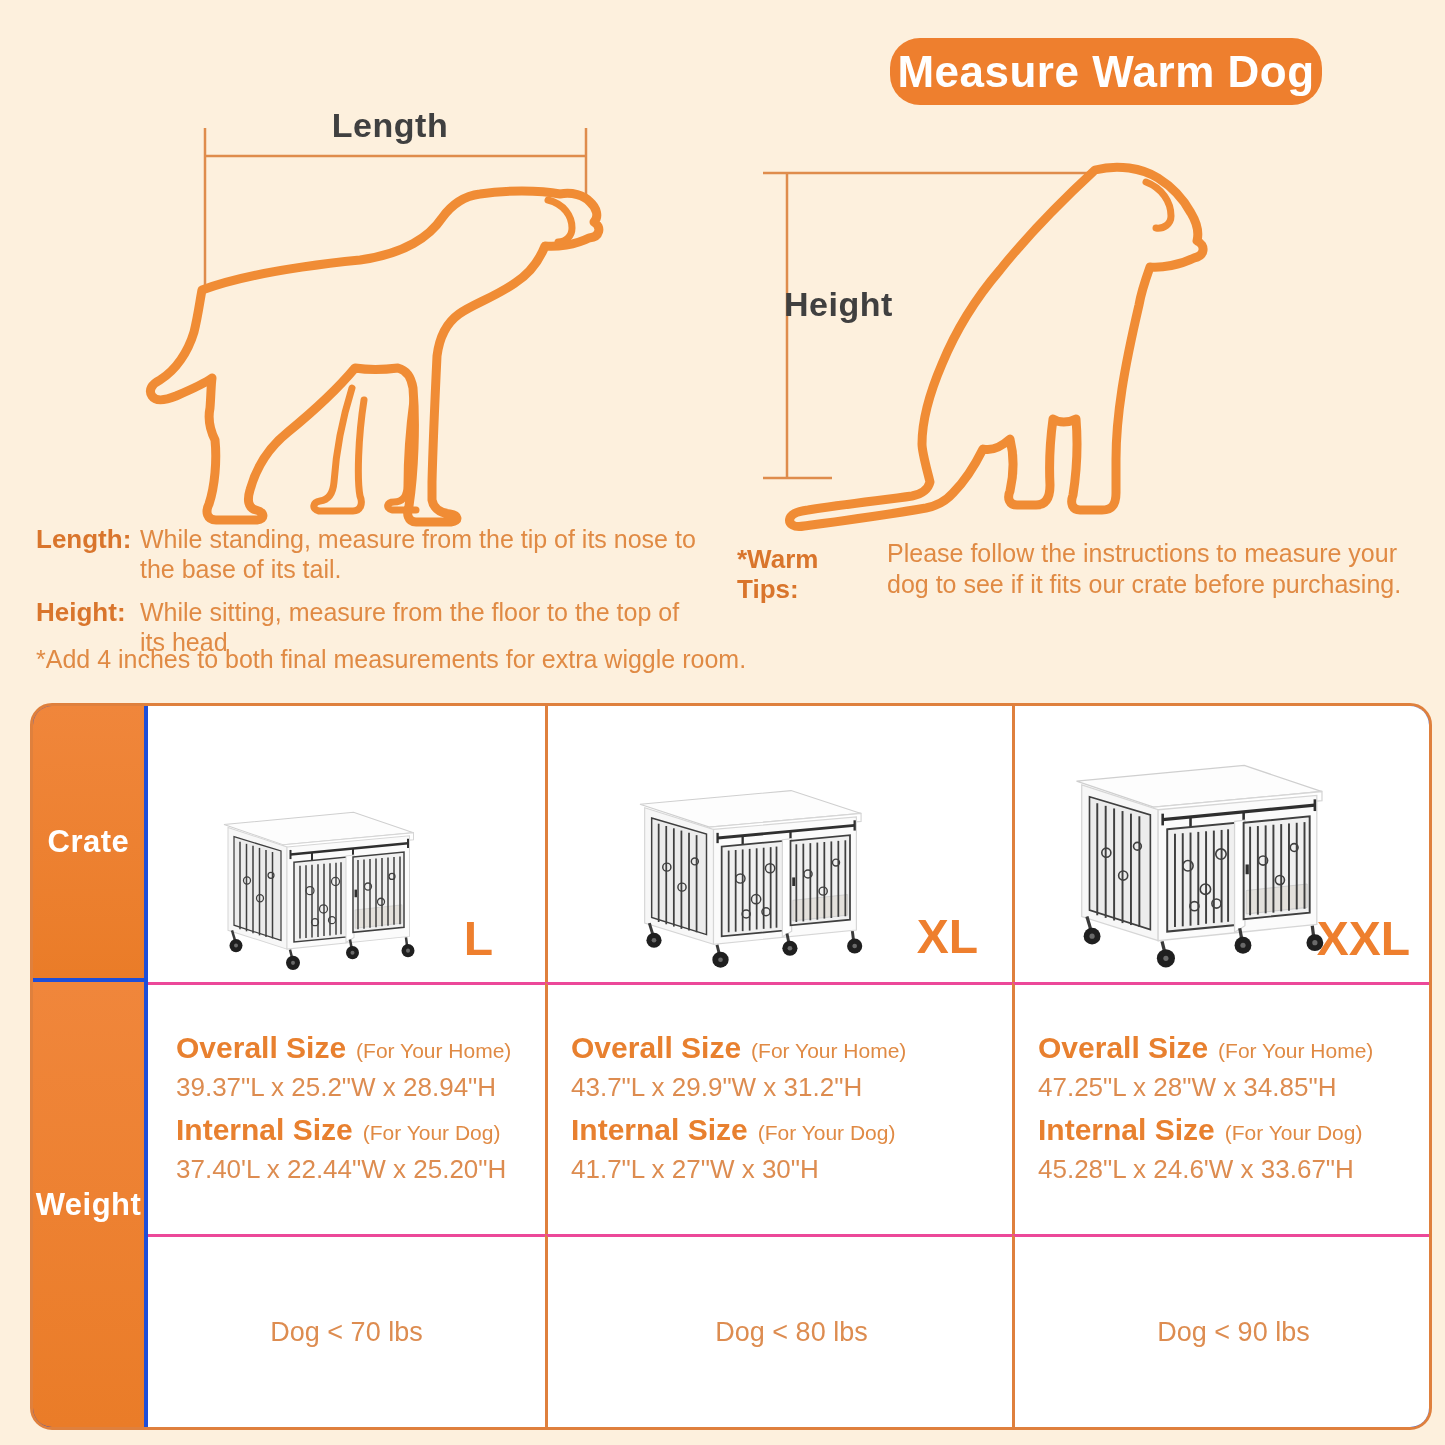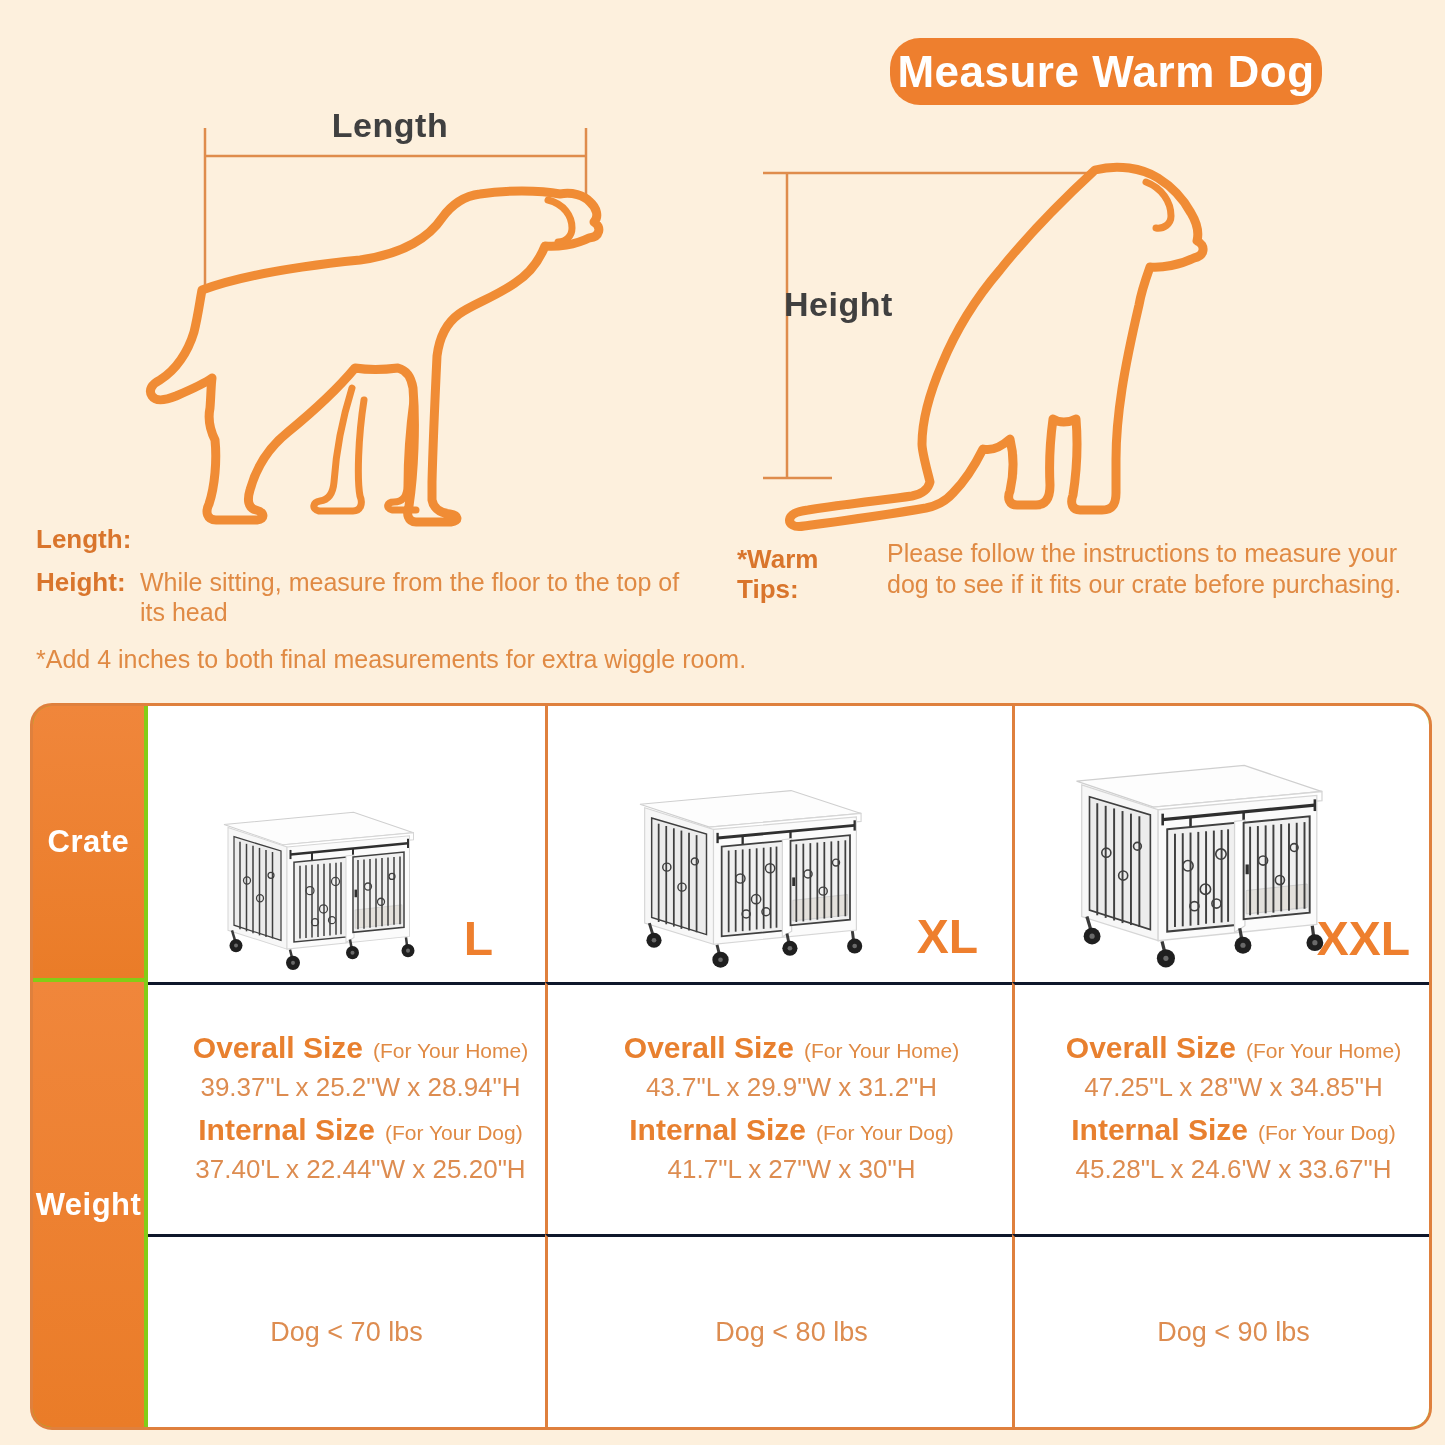--- a/index.html
+++ b/index.html
@@ -23,28 +23,28 @@
   .instr-label{width:104px;flex:0 0 104px;color:#d9752c;font-weight:bold;font-size:26px;line-height:30px;}
   .instr-text{color:#e08a44;font-size:25px;line-height:30px;width:556px;}
   .footnote{left:36px;top:645px;color:#e08a44;font-size:25px;}
 
   .warmtips{left:737px;top:538px;display:flex;width:700px;}
   .warm-label{flex:0 0 150px;color:#d9752c;font-weight:bold;font-size:26px;line-height:30px;padding-top:6px;}
   .warm-text{color:#e08a44;font-size:25px;line-height:31px;width:545px;}
 
   
   .size-table{left:30px;top:703px;width:1402px;height:727px;border:3px solid #df803d;
-    border-radius:22px;overflow:hidden;background:#84cc16;box-sizing:border-box;display:flex;}
+    border-radius:22px;overflow:hidden;background:#1d4ed8;box-sizing:border-box;display:flex;}
   .rowheads{width:111px;flex:0 0 111px;display:flex;flex-direction:column;gap:4px;margin-right:4px;}
   .rowhead{background:linear-gradient(180deg,#f0863b,#ea7c28);color:#fff;font-weight:bold;
     font-size:31px;display:flex;align-items:center;justify-content:center;letter-spacing:.5px;}
   .rh-crate{height:272px;} .rh-size{height:248px;} .rh-weight{flex:1;}
   .tbody{flex:1;display:grid;grid-template-columns:397px 467px 1fr;grid-template-rows:276px 252px 1fr;}
   .cell{background:#fff;position:relative;box-sizing:border-box;}
-  .cell.bl{border-left:3px solid #df803d;padding-left:23px;} .cell.bt{border-top:3px solid #0f172a;text-align:center;}
+  .cell.bl{border-left:3px solid #df803d;padding-left:23px;} .cell.bt{border-top:3px solid #ec4899;}
 
   .crate-letter{position:absolute;color:#ee7f2e;font-weight:bold;font-size:48px;}
   .crate-svg{position:absolute;}
 
   .size-content{padding-top:46px;}
   .size-heading{color:#e8802f;font-weight:bold;font-size:30px;line-height:34px;}
   .size-note{color:#e08a44;font-weight:normal;font-size:21px;margin-left:10px;}
   .size-value{color:#dd8c50;font-size:26px;line-height:32px;margin:3px 0 10px 0;}
   .pad-l{padding-left:28px;} .pad-xl{padding-left:66px;} .pad-xxl{padding-left:50px;}
 
@@ -202,20 +202,21 @@
          C 176 356 172 342 172 334 C 172 310 180 282 192 254 C 206 220 226 188 250 160
          C 274 130 306 96 345 60 Z"></path>
     <path class="dogstroke-thin" d="M 396 72 C 412 78 421 92 421 106 C 421 114 414 119 406 118"></path>
   </svg>
   <div class="abs fig-label height-label">Height</div>
 </div>
 
 <div class="abs instr">
   <div class="instr-row">
     <div class="instr-label">Length:</div>
+    <div class="instr-text">While standing, measure from the tip of its nose to the base of its tail.</div>
   </div>
   <div class="instr-row">
     <div class="instr-label">Height:</div>
     <div class="instr-text">While sitting, measure from the floor to the top of its head</div>
   </div>
 </div>
 <div class="abs footnote">*Add 4 inches to both final measurements for extra wiggle room.</div>
 
 <div class="abs warmtips">
   <div class="warm-label">*Warm Tips:</div>

